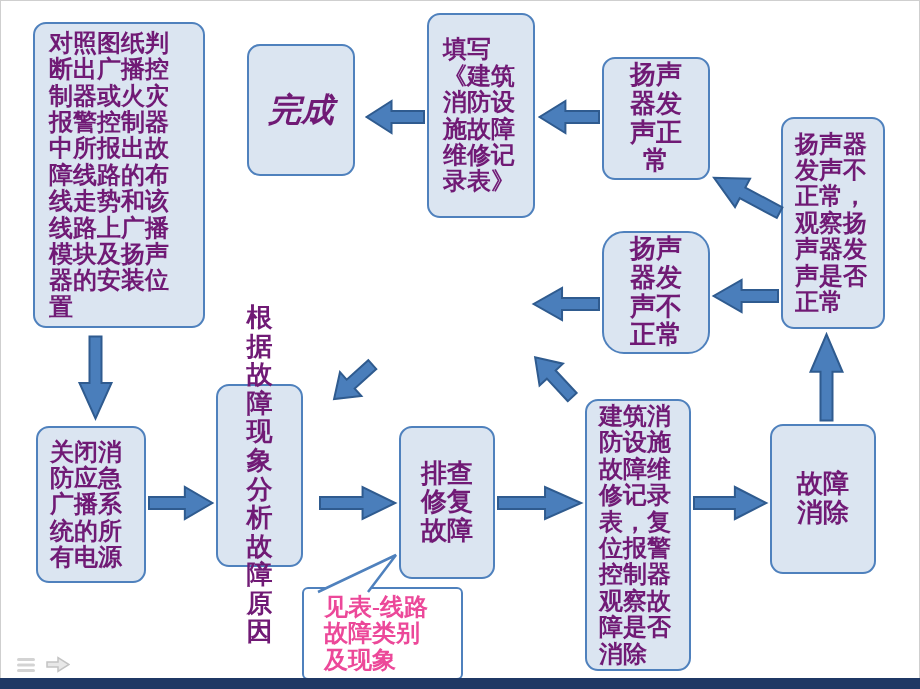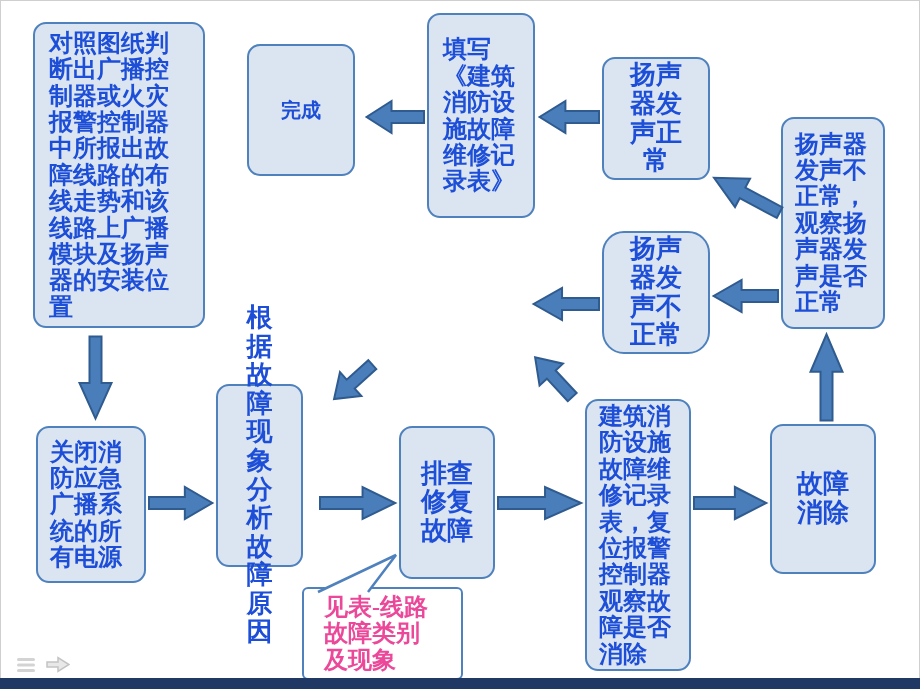--- a/index.html
+++ b/index.html
@@ -8,26 +8,26 @@
     position:relative; width:920px; height:689px; background:#fff;
     box-shadow: inset 0 0 0 1px #cfcfcf;
     font-family:"Liberation Serif","DejaVu Serif",serif;
   }
   .node {
     position:absolute;
     background:var(--node-fill,#dbe5f1);
     border:2.5px solid var(--node-border,#4f81bd);
     border-radius:13px;
     display:flex; flex-direction:column; justify-content:center;
-    font-weight:700; color:#1d4ed8;
+    font-weight:700; color:#701a75;
     word-break:break-all; line-break:strict; line-height:1.1;
   }
   .f24 { font-size:24px; }
   .f26 { font-size:26px; }
-  .f28 { font-size:20px; }
+  .f28 { font-size:33px;font-style:italic; }
   .t-left { text-align:left; }
   .t-center { text-align:center; }
   .p12 { padding:0 12px; }
   .p14 { padding:0 14px; }
   .p16 { padding:16px 16px; }
   .arrow { position:absolute; }
   .arrow svg { display:block; width:100%; height:100%; overflow:visible; }
   .arrow polygon {
     fill:var(--arrow-fill,#4a7ebb);
     stroke:var(--arrow-border,#2f5b8f);

